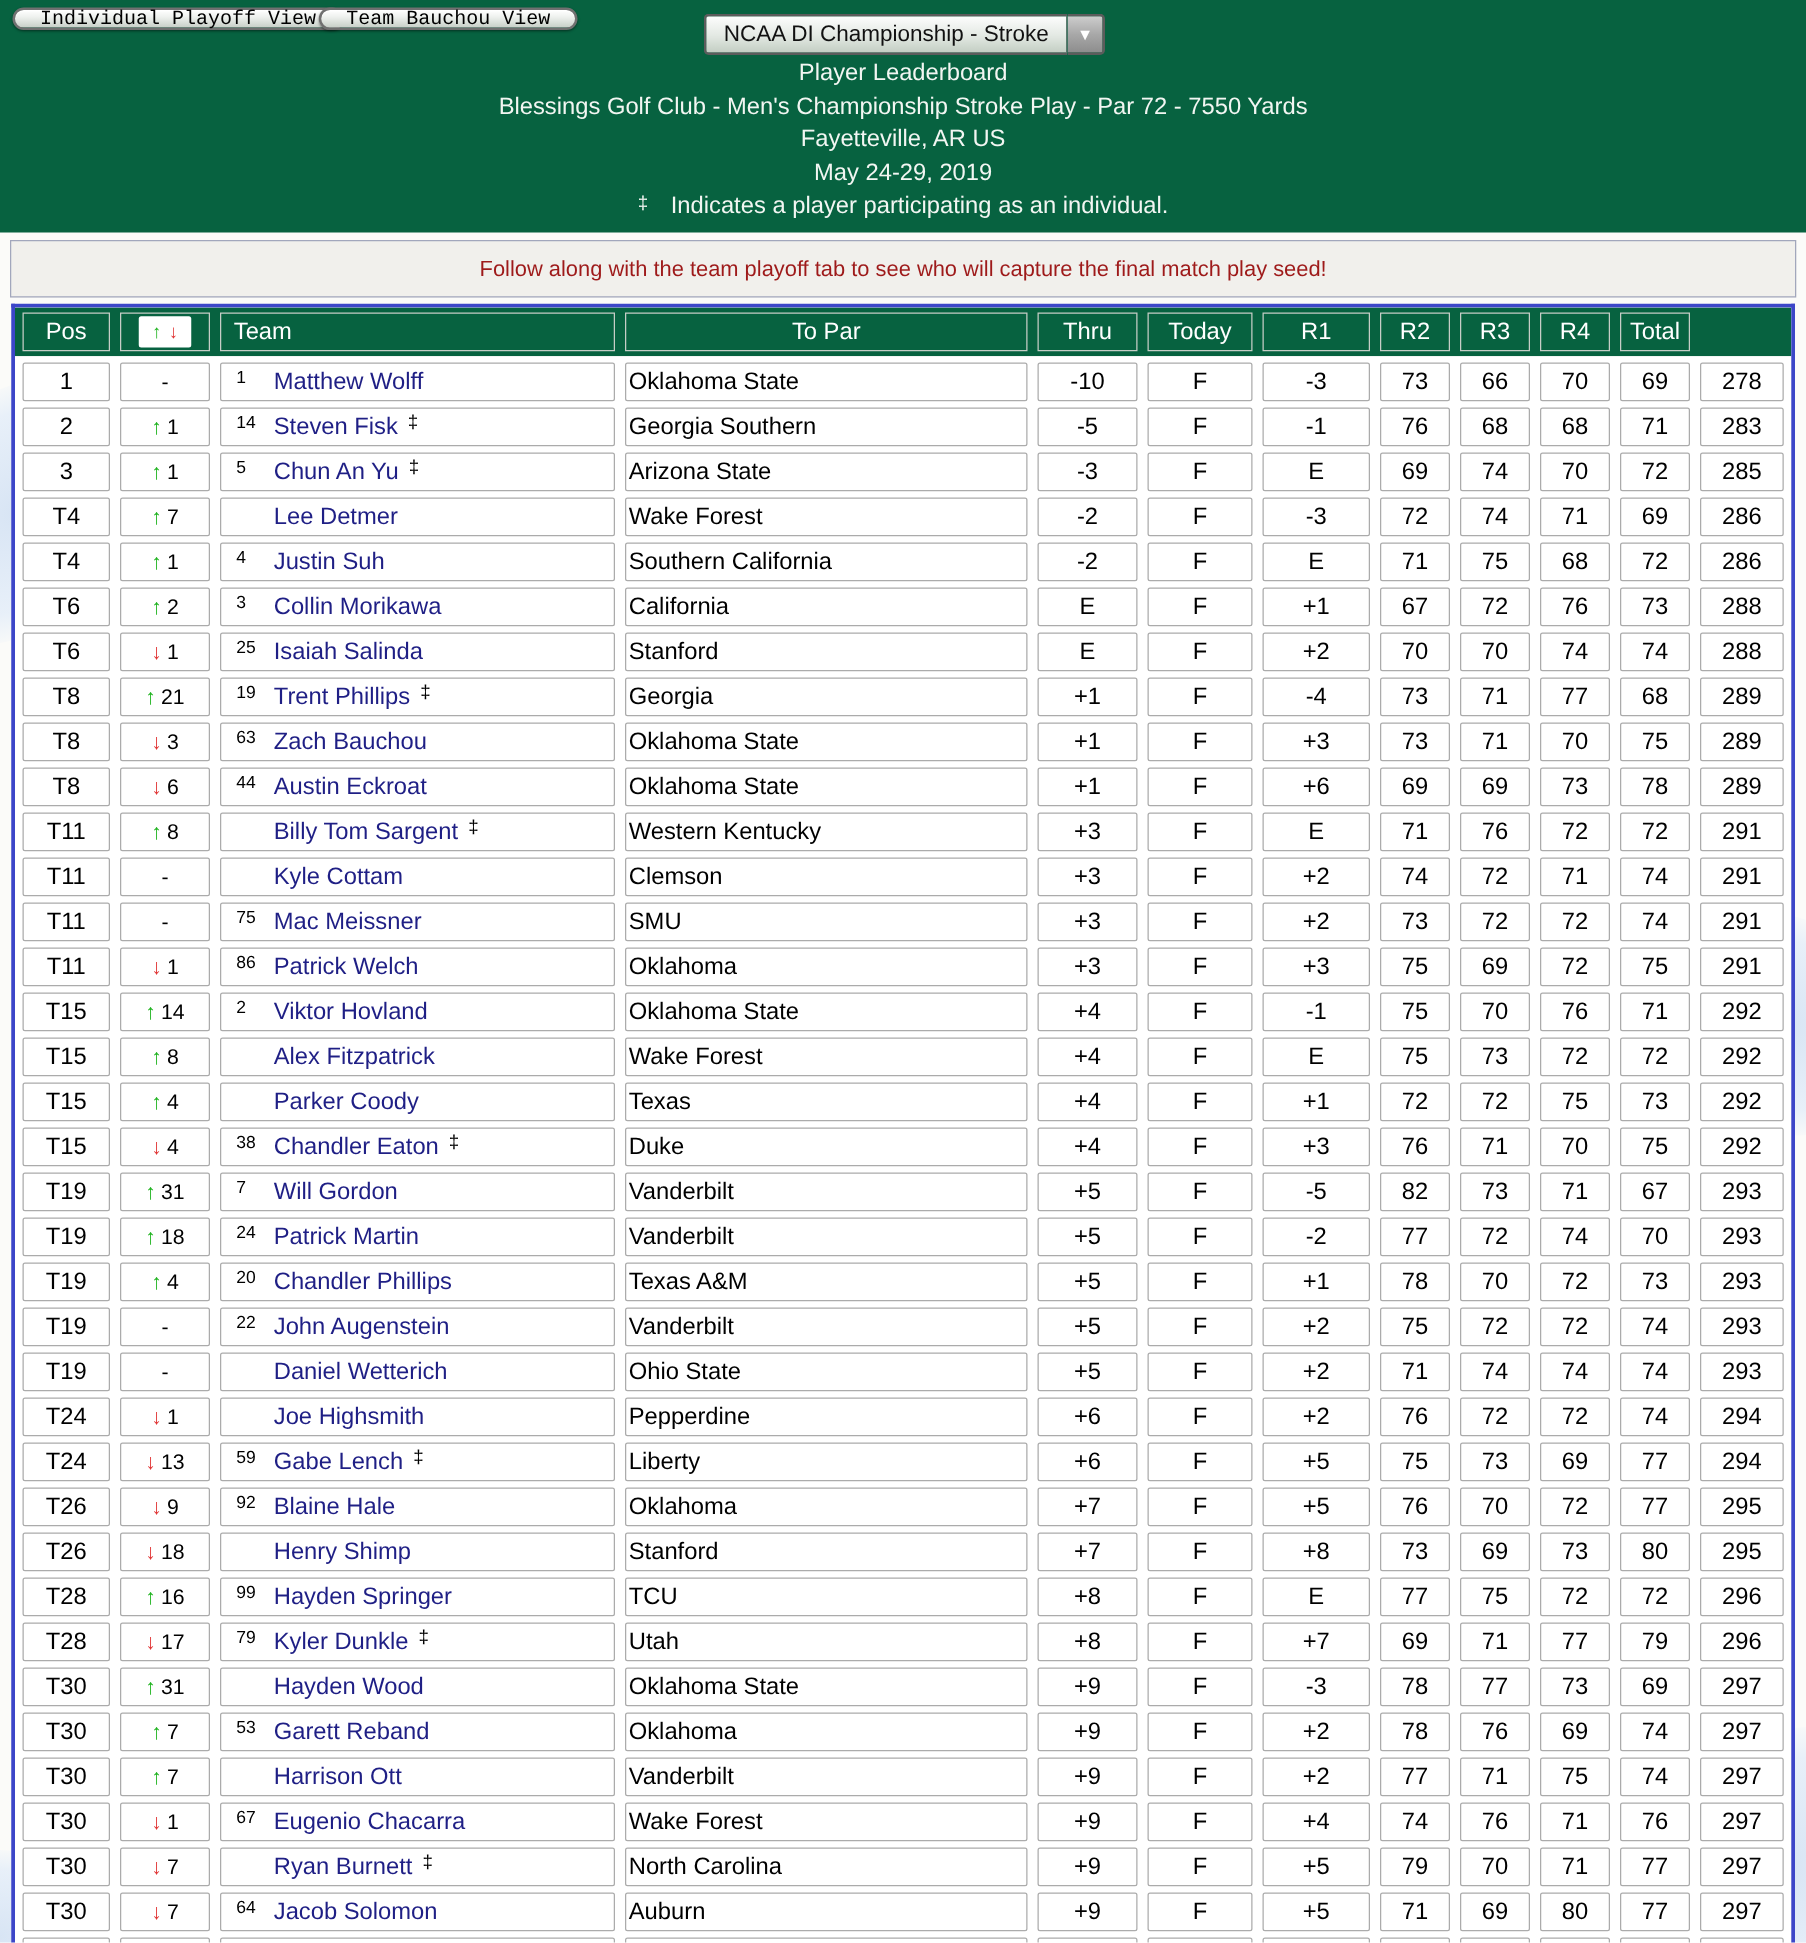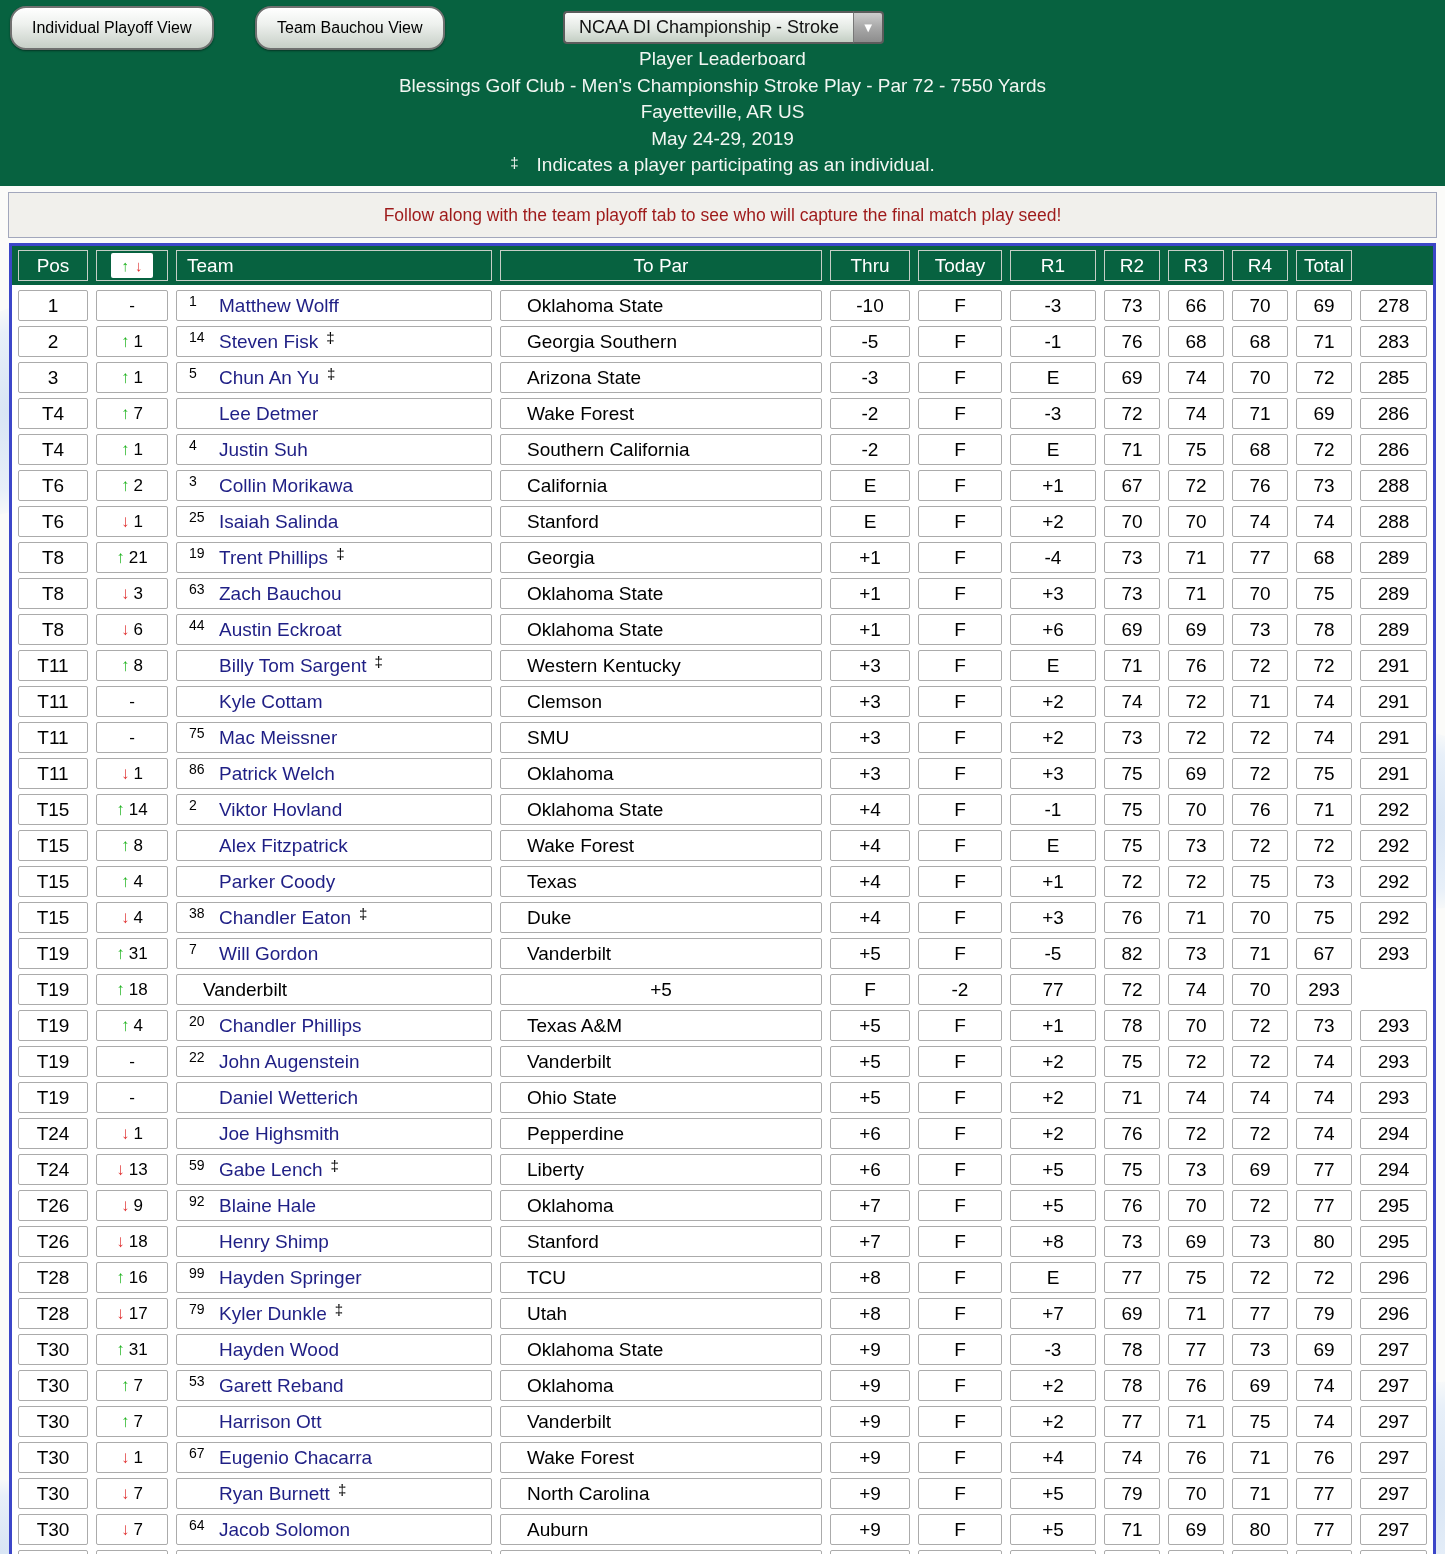--- a/index.html
+++ b/index.html
@@ -14,25 +14,25 @@
   .deco1{left:-70px;top:300px;width:160px;height:220px;transform:rotate(25deg);}
   .deco2{right:-60px;top:730px;width:150px;height:180px;transform:rotate(-20deg);}
   .deco3{right:-70px;top:1380px;width:170px;height:230px;transform:rotate(15deg);}
   .deco4{left:-80px;top:1480px;width:160px;height:140px;}
 
   .layer{position:relative;z-index:1;}
 
   
   .hero{position:relative;height:186px;background:#076240;}
   .pill-btn{
-    position:absolute;top:6px;height:44px;box-sizing:border-box;
+    position:absolute;top:6px;height:18px;box-sizing:border-box;
     border:2px solid #707070;border-radius:16px;
     background:linear-gradient(#ffffff 0%,#eef1ee 40%,#c7cfc7 100%);
     box-shadow:0 1px 2px rgba(0,0,0,.45), inset 0 1px 0 #fff;
-    font-family:Liberation Sans, sans-serif;font-size:16px;color:#000;
+    font-family:Liberation Mono, monospace;font-size:16px;color:#000;
     padding:0 20px;cursor:pointer;display:flex;align-items:center;
   }
   .pill-btn.individual{left:10px;}
   .pill-btn.team{left:255px;}
   .dropdown{position:absolute;left:563px;top:11px;height:33px;display:flex;cursor:pointer;}
   .dd-value{
     box-sizing:border-box;height:33px;min-width:290px;
     border:2px solid #5c5c5c;border-right:1px solid #777;
     border-radius:4px 0 0 4px;
     background:linear-gradient(#fdfdfd 0%,#e2e8e2 55%,#c3cec3 100%);
@@ -76,21 +76,21 @@
   .updown-box .u{color:#21b421;}
   .updown-box .d{color:#e03434;}
 
   .tbody{background:#fff;padding:5px 6px 0;display:flex;flex-direction:column;row-gap:5px;}
   .trow{display:grid;grid-template-columns:var(--cols);column-gap:8px;height:31px;}
   .cell{
     box-sizing:border-box;border:1px solid #ababab;border-radius:2px;background:#fff;
     font-size:19px;color:#000;display:flex;align-items:center;justify-content:center;
     white-space:nowrap;overflow:hidden;
   }
-  .cell.left{justify-content:flex-start;padding-left:26px;}
+  .cell.left{justify-content:flex-start;padding-left:2px;}
   .cell.player{justify-content:flex-start;padding-left:12px;}
   .seed{display:inline-block;width:30px;flex:0 0 30px;font-size:14px;position:relative;top:-5px;color:#000;}
   .pname{color:#1f1f85;cursor:pointer;}
   .dagger{font-size:15px;margin-left:8px;position:relative;top:-4px;color:#000;}
   .chg-arrow{font-weight:bold;font-size:17px;margin-right:4px;}
   .chg-arrow.up{color:#21b421;}
   .chg-arrow.down{color:#e03434;}
   .chg-val{font-size:17px;color:#000;}
 </style>
 </head>
@@ -525,20 +525,24 @@
           <div class="cell">71</div>
           <div class="cell">67</div>
           <div class="cell">293</div>
         </div>
         <div class="trow">
           <div class="cell">T19</div>
           <div class="cell">
             <span class="chg-arrow up">↑</span>
             <span class="chg-val">18</span>
           </div>
+          <div class="cell player">
+            <span class="seed">24</span>
+            <span class="pname">Patrick Martin</span>
+          </div>
           <div class="cell left">Vanderbilt</div>
           <div class="cell">+5</div>
           <div class="cell">F</div>
           <div class="cell">-2</div>
           <div class="cell">77</div>
           <div class="cell">72</div>
           <div class="cell">74</div>
           <div class="cell">70</div>
           <div class="cell">293</div>
         </div>

